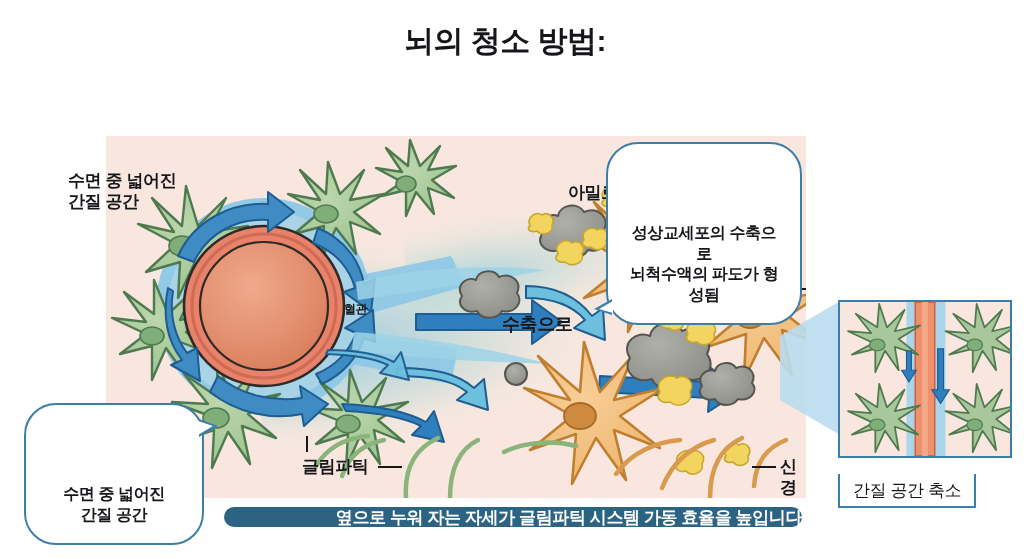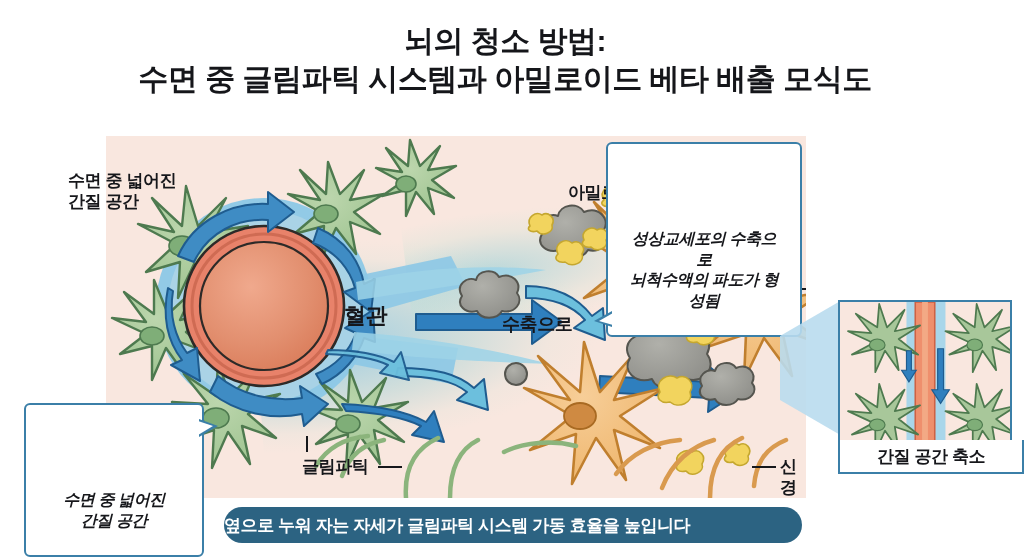--- a/index.html
+++ b/index.html
@@ -73,51 +73,50 @@
   .diagram-label {
     position: absolute;
     color: #16171b;
     font-weight: 700;
     font-size: 17px;
     line-height: 1.25;
     white-space: pre-line;
     letter-spacing: -0.4px;
   }
   #label-interstitial-top { left: 68px; top: 42px; }
-  #label-vessel { left: 238px; top: 166px; font-size: 22px; }
+  #label-vessel { left: 238px; top: 166px; font-size: 12px; }
   #label-csf { left: 396px; top: 177px; font-size: 18px; }
   #label-amyloid { left: 462px; top: 46px; font-size: 17px; }
   #label-astrocyte-bottom { left: 196px; top: 320px; }
   #label-neuron-bottom { left: 674px; top: 320px; }
 
   .leader {
     position: absolute;
     background: #16171b;
   }
   #leader-neuron-top { left: 692px; top: 152px; width: 21px; height: 2px; }
   #leader-neuron-bottom { left: 646px; top: 330px; width: 24px; height: 2px; }
   #leader-astrocyte { left: 272px; top: 330px; width: 24px; height: 2px; }
   #leader-astrocyte-v { left: 200px; top: 300px; width: 2px; height: 16px; }
   #leader-amyloid-v { left: 536px; top: 72px; width: 2px; height: 42px; }
 
   
   .callout {
     position: absolute;
     background: #ffffff;
     border: 2.5px solid #3b7fa8;
-    border-radius: 6px;
+    border-radius: 32px;
     color: #16171b;
     font-weight: 700;
     font-size: 16px;
     line-height: 1.28;
     text-align: center;
-    padding: 24px 16px;
+    padding: 18px 16px;
     white-space: pre-line;
     letter-spacing: -0.4px;
-    font-style: italic;
   }
   #callout-astrocyte-wave {
     left: 606px; top: 14px;
     width: 196px;
   }
   #callout-astrocyte-wave .tail {
     position: absolute;
     left: -14px; bottom: 8px;
     width: 0; height: 0;
     border-top: 10px solid transparent;
@@ -175,56 +174,55 @@
   #inset-panel {
     position: absolute;
     left: 838px; top: 172px;
     width: 174px; height: 158px;
     background: #f9e7df;
     border: 2px solid #3b7fa8;
     overflow: hidden;
   }
   #inset-caption {
     position: absolute;
-    left: 838px; top: 312px;
-    width: 186px; height: 34px;
+    left: 838px; top: 346px;
+    width: 138px; height: 34px;
     border: 2px solid #3b7fa8;
     border-top: none;
     background: #ffffff;
     color: #16171b;
-    font-weight: 700;
+    font-weight: 400;
     font-size: 17px;
     letter-spacing: -0.4px;
     display: flex;
     align-items: center;
     justify-content: center;
   }
 
   
   #bottom-banner {
     position: absolute;
     left: 224px; top: 507px;
-    width: 578px; height: 36px;
+    width: 578px; height: 20px;
     background: #2c6382;
     border-radius: 18px;
     color: #ffffff;
     font-weight: 700;
     font-size: 17px;
     letter-spacing: -0.4px;
     display: flex;
     align-items: center;
-    justify-content: flex-start;
+    justify-content: flex-end;
   }
 </style>
 </head>
 <body>
 
 <div id="title-block">
   <span class="tline" id="title-line-1">뇌의 청소 방법:</span>
-  <span class="tline" id="title-line-2">수면 중 글림파틱 시스템과 아밀로이드 베타 배출 모식도</span>
 </div>
 
 <div id="diagram-stage">
 
   <div id="main-panel">
 
     <div id="csf-field"></div>
     <div id="csf-field2"></div>
 
     <svg class="svg-layer" viewBox="0 0 700 362">

